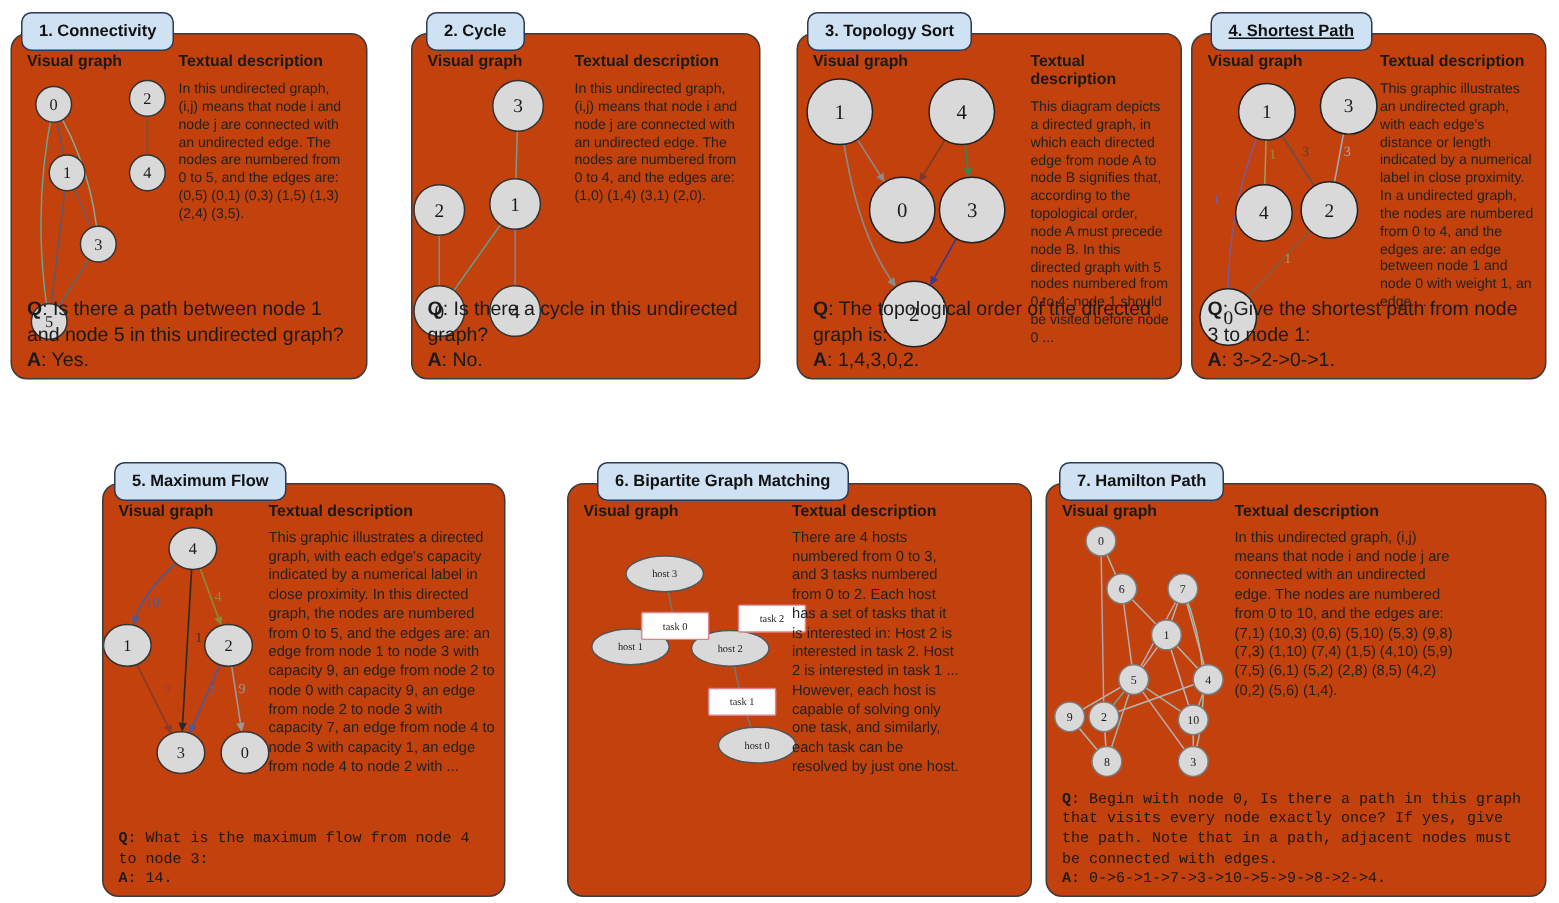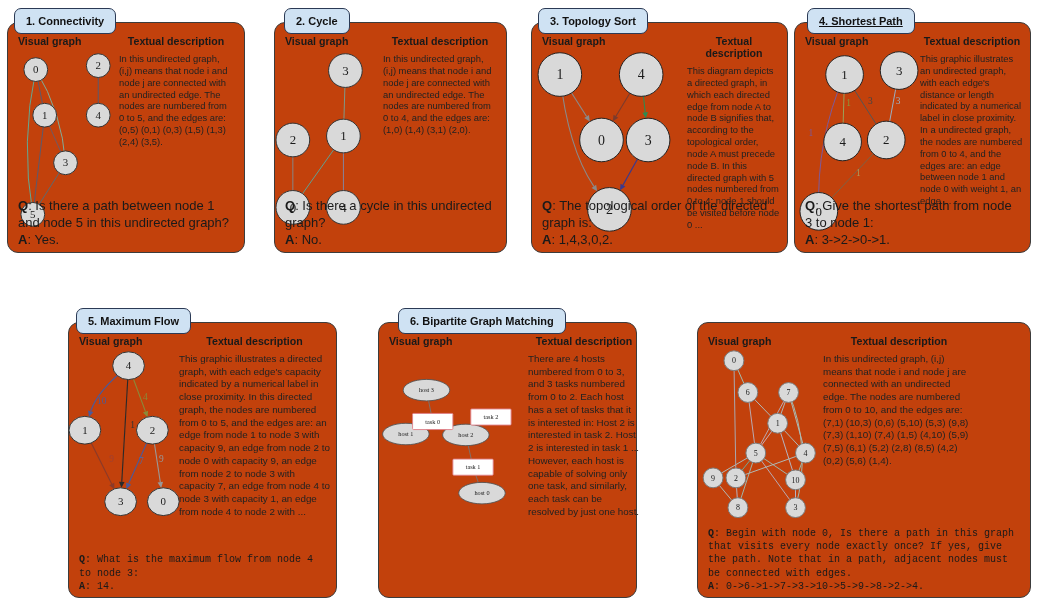--- a/index.html
+++ b/index.html
@@ -22,21 +22,21 @@
     border:1.6px solid var(--badge-border,#2b3a55);
     border-radius:7px;
     font-size:11px;font-weight:bold;color:#111;
     white-space:nowrap;z-index:3;
   }
   .vh{
     position:absolute;top:12px;left:10px;margin:0;
     font-size:10.6px;font-weight:bold;z-index:2;
   }
   .tcol{position:absolute;top:12px;z-index:2;}
-  .tcol h3{margin:0;font-size:10.6px;font-weight:bold;text-align:center;}
+  .tcol h3{margin:0;font-size:10.6px;font-weight:bold;}
   .desc{margin:6px 0 0;font-size:9.4px;line-height:1.26;color:#222;}
   .row2 .desc{font-size:9.8px;line-height:1.3;}
   .qa{
     position:absolute;left:10px;right:8px;bottom:4px;
     font-size:13px;line-height:1.32;z-index:2;
   }
   .row2 .qa{font-size:10px;font-family:Liberation Mono, monospace;}
   .qa p{margin:0;}
   .qa b{font-weight:bold;}
   .graph{position:absolute;left:0;top:0;width:100%;height:100%;z-index:1;}
@@ -241,21 +241,21 @@
   <div class="tcol" style="left:110px;width:151px;">
     <h3>Textual description</h3>
     <p class="desc">This graphic illustrates a directed graph, with each edge's capacity indicated by a numerical label in close proximity. In this directed graph, the nodes are numbered from 0 to 5, and the edges are: an edge from node 1 to node 3 with capacity 9, an edge from node 2 to node 0 with capacity 9, an edge from node 2 to node 3 with capacity 7, an edge from node 4 to node 3 with capacity 1, an edge from node 4 to node 2 with ...</p>
   </div>
   <div class="qa">
     <p class="q"><b>Q</b><span>: </span><span>What is the maximum flow from node 4 to node 3:</span></p>
     <p class="a"><b>A</b><span>: </span><span>14.</span></p>
   </div>
 </section>
 
-<section class="panel row2" style="left:378px;top:322px;width:259px;height:276px;">
+<section class="panel row2" style="left:378px;top:322px;width:310px;height:276px;">
   <div class="badge" style="left:19px;">6. Bipartite Graph Matching</div>
   <svg class="graph" viewBox="0 0 287 276">
       <g>
         <path d="M 53 60 L 60 95" stroke="#777777" stroke-width="1" fill="none"></path>
         <path d="M 30 109 L 60 95" stroke="#777777" stroke-width="1" fill="none"></path>
         <path d="M 97 110 L 60 95" stroke="#777777" stroke-width="1" fill="none"></path>
         <path d="M 97 110 L 125 90" stroke="#777777" stroke-width="1" fill="none"></path>
         <path d="M 97 110 L 105 146" stroke="#777777" stroke-width="1" fill="none"></path>
         <path d="M 115 175 L 105 146" stroke="#777777" stroke-width="1" fill="none"></path>
       </g>
@@ -278,20 +278,21 @@
       <g></g>
     </svg>
   <h3 class="vh">Visual graph</h3>
   <div class="tcol" style="left:149px;width:112px;">
     <h3>Textual description</h3>
     <p class="desc">There are 4 hosts numbered from 0 to 3, and 3 tasks numbered from 0 to 2. Each host has a set of tasks that it is interested in: Host 2 is interested in task 2. Host 2 is interested in task 1 ... However, each host is capable of solving only one task, and similarly, each task can be resolved by just one host.</p>
   </div>
 </section>
 
 <section class="panel row2" style="left:697px;top:322px;width:334px;height:276px;">
+  <div class="badge" style="left:8px;">7. Hamilton Path</div>
   <svg class="graph" viewBox="0 0 334 276">
       <g>
         <path d="M 91 70 L 80 101" stroke="#b0b8b4" stroke-width="1" fill="none"></path>
         <path d="M 98 158 L 98 186" stroke="#b4b4c2" stroke-width="1" fill="none"></path>
         <path d="M 36 38 L 50 70" stroke="#a2bcae" stroke-width="1" fill="none"></path>
         <path d="M 58 131 L 98 158" stroke="#9fb5a9" stroke-width="1" fill="none"></path>
         <path d="M 58 131 L 98 186" stroke="#b8aab2" stroke-width="1" fill="none"></path>
         <path d="M 15 156 L 40 186" stroke="#b0b8b4" stroke-width="1" fill="none"></path>
         <path d="M 91 70 Q 114.4636841708131 126.79529492072679 98 186" stroke="#a2bcae" stroke-width="1" fill="none"></path>
         <path d="M 80 101 L 98 158" stroke="#b4b4c2" stroke-width="1" fill="none"></path>

